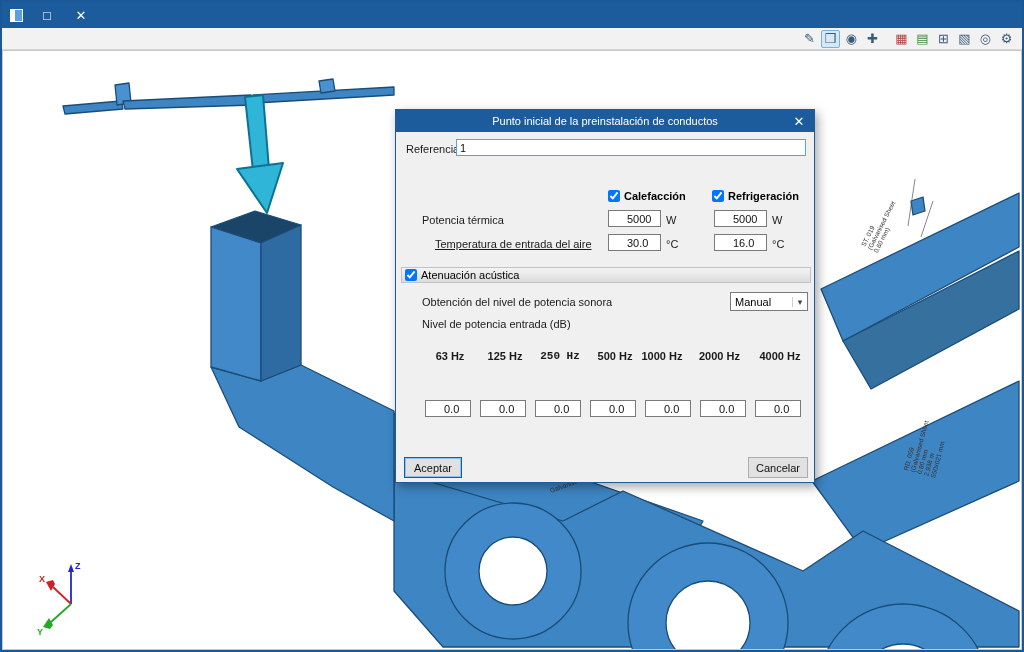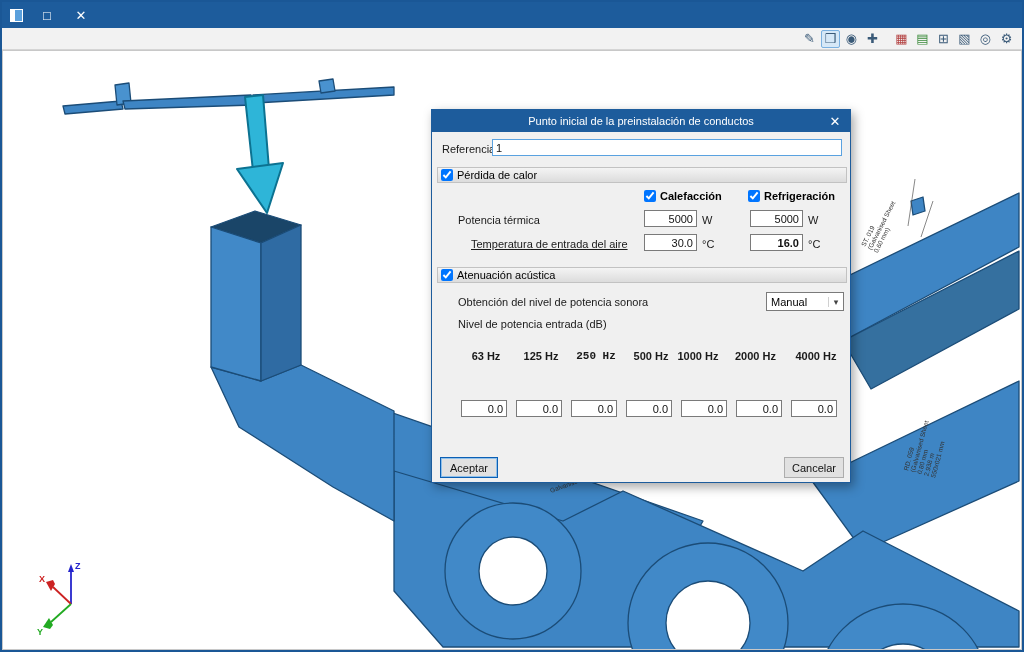--- a/index.html
+++ b/index.html
@@ -37,37 +37,37 @@
   .tbsep { width:6px; }
   
   #canvas {
     position:absolute; left:0; top:48px; width:1020px; height:600px;
     background:#fff; border:1px solid #c8c8c8;
   }
   
   #dialog {
     position:absolute; left:393px; top:107px; width:420px; height:374px;
     background:#f0f0f0; border:1px solid #1d5c9c;
-    box-shadow:3px 4px 10px rgba(0,0,0,.35); z-index:5;margin-left:36px;
+    box-shadow:3px 4px 10px rgba(0,0,0,.35); z-index:5;
   }
   #dlg-title {
     position:absolute; left:0; top:0; right:0; height:22px; background:#1d5c9c;
     color:#fff; font-size:11px; display:flex; align-items:center; justify-content:center;
   }
   #dlg-close {
     position:absolute; right:4px; top:0; width:22px; height:22px;
     display:flex; align-items:center; justify-content:center; color:#fff; font-size:13px;
   }
   .lbl { position:absolute; font-size:11px; color:#1a1a1a; white-space:nowrap; }
   .lbl.b { font-weight:bold; }
   .tin {
     position:absolute; height:17px; border:1px solid #7a7a7a; background:#fff;
     font-family:"Liberation Sans",sans-serif; font-size:11px; padding:0 3px; color:#111;
   }
-  .tin.num { text-align:right;padding-left:18px; }
+  .tin.num { text-align:left;padding-left:18px; }
   .grp {
     position:absolute; left:5px; width:410px; height:16px;
     background:linear-gradient(#f4f4f4,#dcdcdc); border:1px solid #c2c2c2;
     display:flex; align-items:center; font-size:11px; gap:4px; padding-left:3px;
   }
   .cbrow { position:absolute; display:flex; align-items:center; gap:4px; font-size:11px; }
   input[type=checkbox]{ width:12px; height:12px; }
   .ddl {
     position:absolute; height:19px; background:#fff; border:1px solid #7a7a7a;
     font-size:11px; display:flex; align-items:center; padding-left:4px;
@@ -183,44 +183,40 @@
     </svg>
   </div>
 
   <div id="dialog">
     <div id="dlg-title">Punto inicial de la preinstalación de conductos</div>
     <div id="dlg-close">✕</div>
 
     <span class="lbl" style="left:10px; top:33px;">Referencia</span>
     <input class="tin" style="left: 60px; top: 29px; width: 350px; border-color: rgb(90, 162, 224);" value="1">
 
-    <div class="grp" style="top:57px;">
-      <input type="checkbox" checked="true" style="">
-      <span>Pérdida de calor</span>
-    </div>
 
     <div class="cbrow" style="left:212px; top:80px;">
       <input type="checkbox" checked="true" style="">
       <span class="b" style="font-weight:bold">Calefacción</span>
     </div>
     <div class="cbrow" style="left:316px; top:80px;">
       <input type="checkbox" checked="true" style="">
       <span style="font-weight:bold">Refrigeración</span>
     </div>
 
     <span class="lbl" style="left:26px; top:104px;">Potencia térmica</span>
     <input class="tin num" style="left: 212px; top: 100px; width: 53px;" value="5000">
     <span class="lbl" style="left:270px; top:104px;">W</span>
     <input class="tin num" style="left: 318px; top: 100px; width: 53px;" value="5000">
     <span class="lbl" style="left:376px; top:104px;">W</span>
 
     <span class="lbl" style="left:39px; top:128px;text-decoration:underline;">Temperatura de entrada del aire</span>
     <input class="tin num" style="left: 212px; top: 124px; width: 53px;" value="30.0">
     <span class="lbl" style="left:270px; top:128px;">°C</span>
-    <input class="tin num" style="left: 318px; top: 124px; width: 53px; font-weight: bold;" value="16.0">
+    <input class="tin num" style="left: 318px; top: 124px; width: 53px;" value="16.0">
     <span class="lbl" style="left:376px; top:128px;">°C</span>
 
     <div class="grp" style="top:157px;">
       <input type="checkbox" checked="true" style="">
       <span>Atenuación acústica</span>
     </div>
 
     <span class="lbl" style="left:26px; top:186px;">Obtención del nivel de potencia sonora</span>
     <div class="ddl" style="left:334px; top:182px; width:78px;">
       <span>Manual</span>

